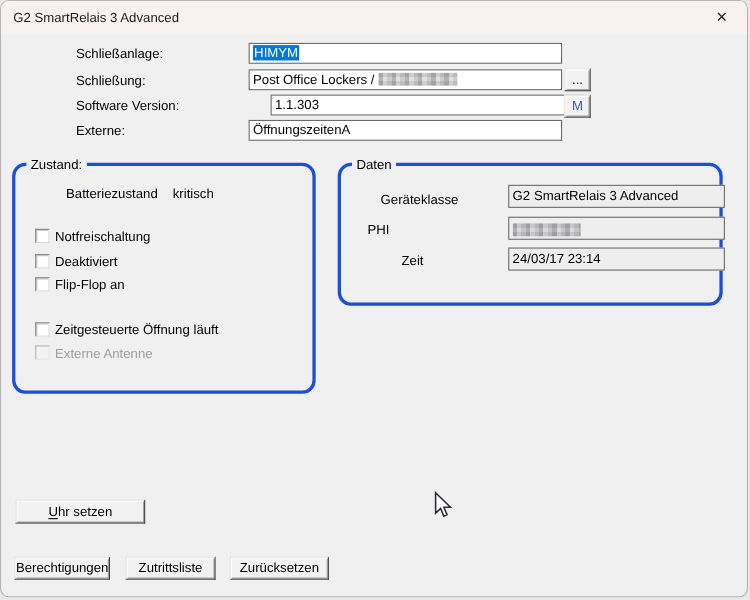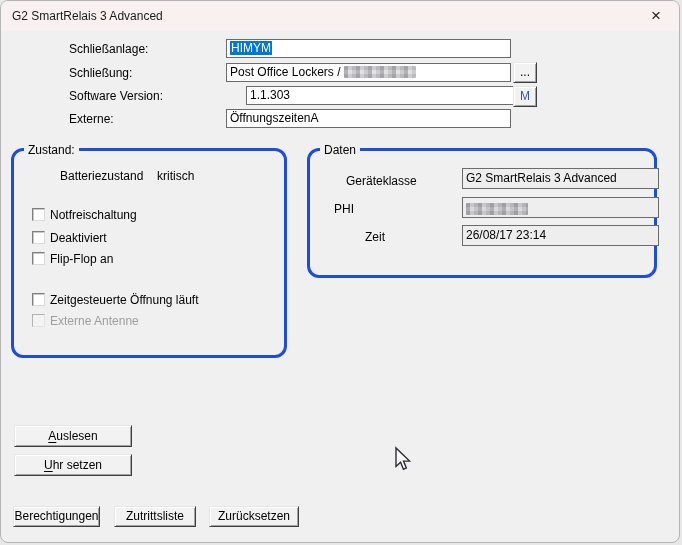--- a/index.html
+++ b/index.html
@@ -162,27 +162,24 @@
     <div class="lbl" style="left:24px; top:51px;">PHI</div>
     <div class="lbl" style="left:24px; top:79px;margin-left:31px;">Zeit</div>
 
     <div class="field readonly" style="left:152px; top:17px; width:197px; height:21px; line-height:19px;">
       <span>G2 SmartRelais 3 Advanced</span>
     </div>
     <div class="field readonly" style="left:152px; top:46px; width:197px; height:21px; line-height:19px;">
       <span class="redacted" style="width:62px; margin-top:3px;"></span>
     </div>
     <div class="field readonly" style="left:152px; top:74px; width:197px; height:21px; line-height:19px;">
-      <span>26/08/17 23:14</span>
+      <span>24/03/17 23:14</span>
     </div>
   </div>
 
-  <div class="btn" style="left:13px; top:424px; width:118px; height:22px;">
-    <span><span class="u">A</span><span>uslesen</span></span>
-  </div>
   <div class="btn" style="left:13px; top:453px; width:118px; height:22px;justify-content:center;">
     <span><span class="u">U</span><span>hr setzen</span></span>
   </div>
 
   <div class="btn" style="left:12px;  top:505px; width:87px; height:21px;">
     <span>Berechtigungen</span>
   </div>
   <div class="btn" style="left:113px; top:505px; width:82px; height:21px;">
     <span>Zutrittsliste</span>
   </div>

